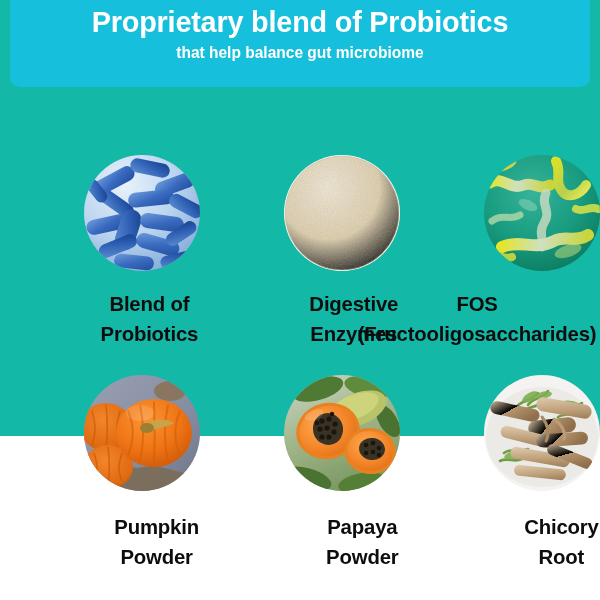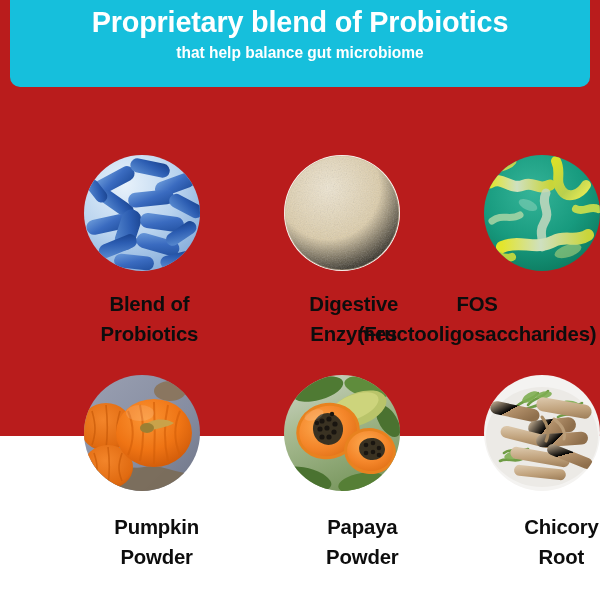--- a/index.html
+++ b/index.html
@@ -13,21 +13,21 @@
     height: 600px;
     overflow: hidden;
     font-family: "Liberation Sans", sans-serif;
     -webkit-font-smoothing: antialiased;
   }
 
   .page {
     position: relative;
     width: 600px;
     height: 436px;
-    background: #b91c1c;
+    background: #14b8a6;
   }
 
   
   .banner {
     position: absolute;
     left: 10px;
     top: -8px;
     width: 580px;
     height: 95px;
     background: #16bfdc;

